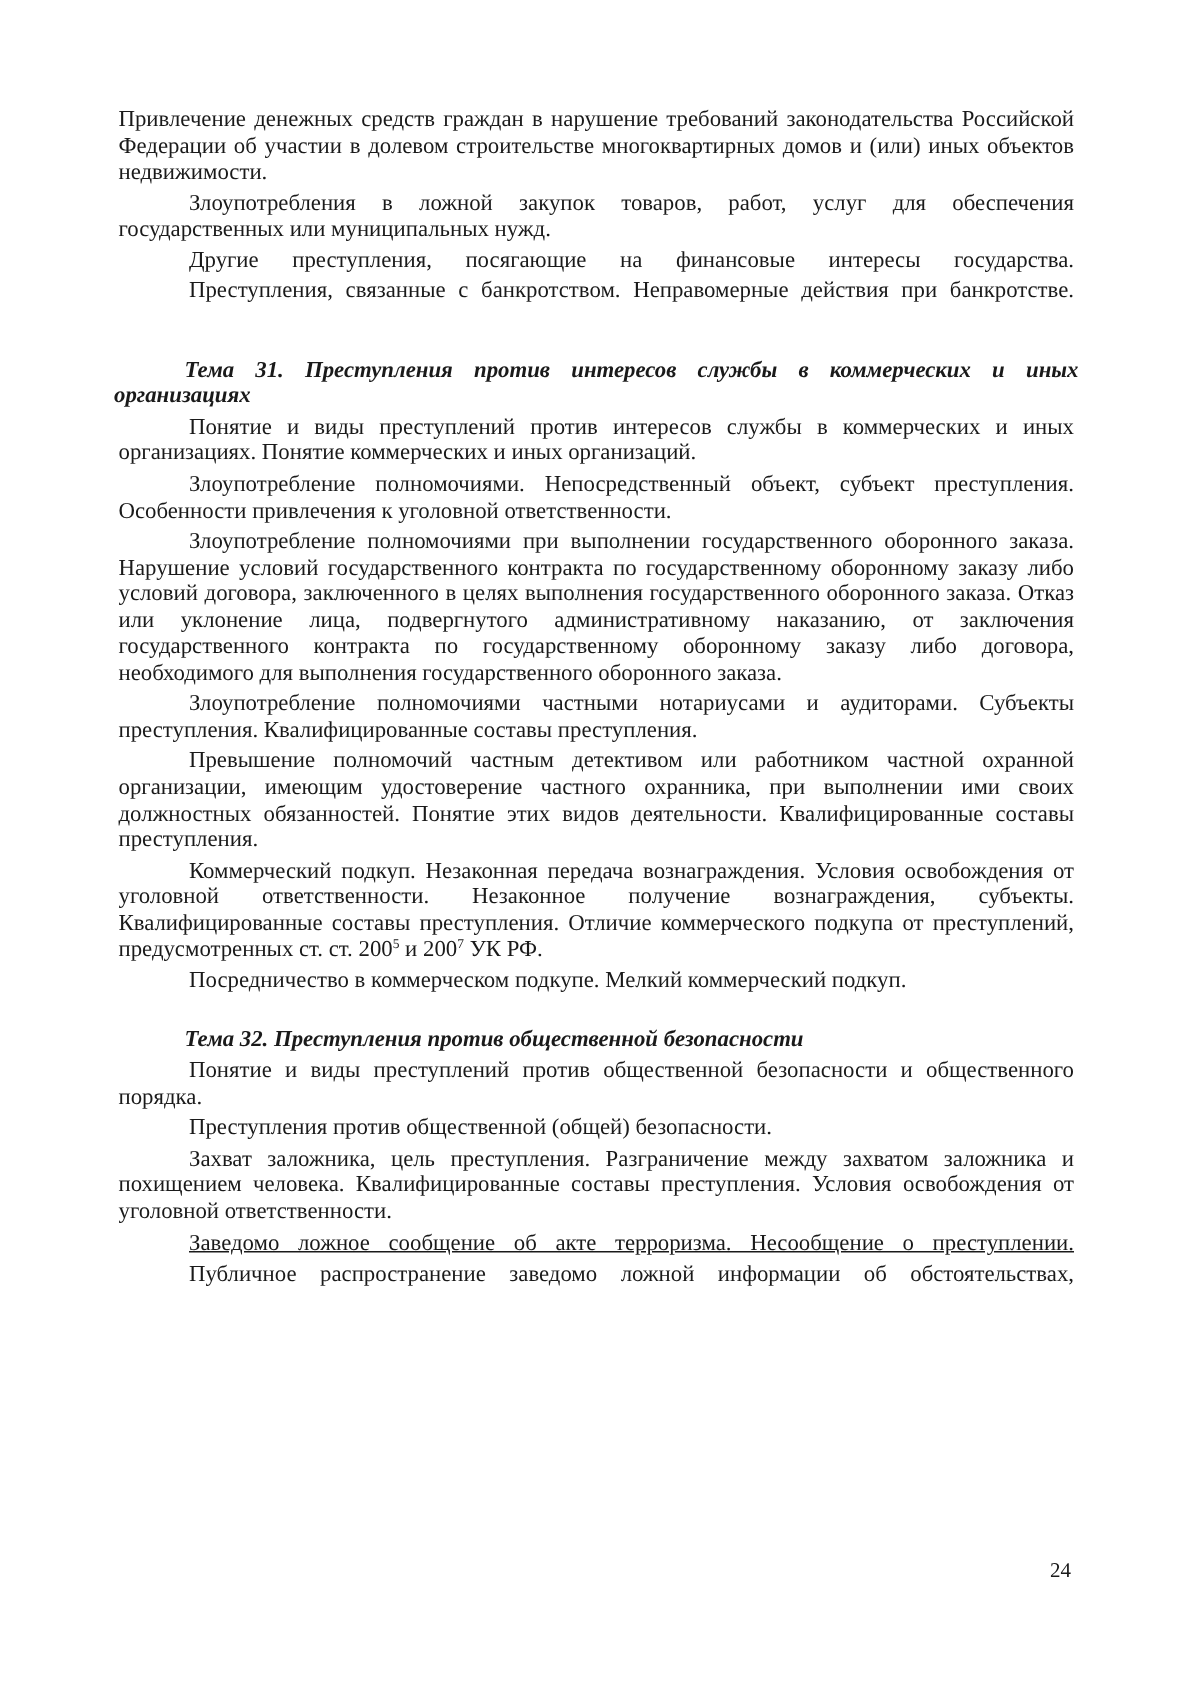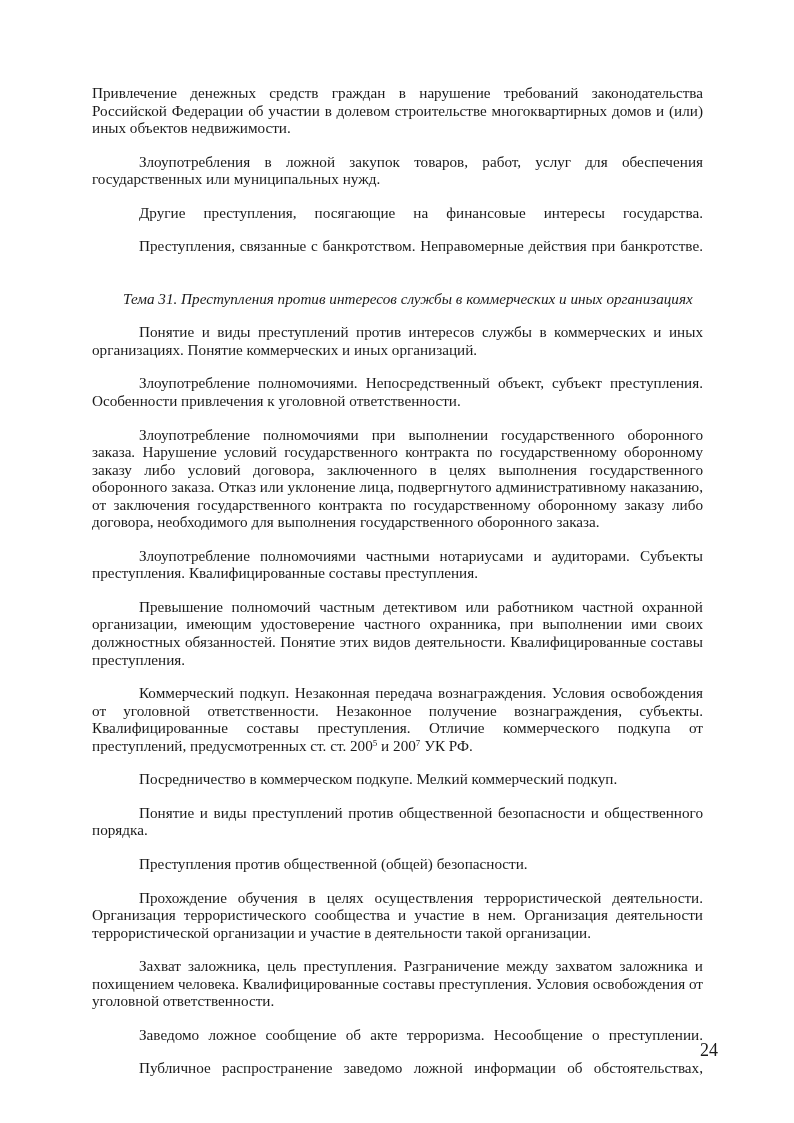--- a/index.html
+++ b/index.html
@@ -7,40 +7,40 @@
     .page {
       position: absolute;
       left: 76px;
       top: 68px;
       width: 643px;
       font-family: "Liberation Serif", serif;
       font-size: 15.2px;
       line-height: 17.55px;
       color: #1a1a1a;
     }
-    p { margin: 16px; text-align: justify; }
+    p { margin: 3px; text-align: justify; }
     p.indent { text-indent: 47px; }
     p.noindent { text-indent: 0; }
     .heading {
-      font-weight: normal;
+      font-weight: bold;
       font-style: italic;
       text-indent: 47px;
       text-align: justify;
       margin-top: 17.5px;
     }
     .gap-top { margin-top: 17.5px; }
     .gap-small { margin-top: 4px; }
     sup { font-size: 9px; line-height: 0; vertical-align: 5px; }
     .tail { padding-left: 47px; text-indent: 0; }
     .page-number {
       position: absolute;
       left: 700px;
       top: 1040px;
       font-family: "Liberation Serif", serif;
-      font-size: 18px;
+      font-size: 14px;
       color: #1a1a1a;
     }
   </style>
 </head>
 <body>
 
 <div class="page">
   <p class="noindent">Привлечение денежных средств граждан в нарушение требований законодательства Российской Федерации об участии в долевом строительстве многоквартирных домов и (или) иных объектов недвижимости.</p>
   <p class="indent">Злоупотребления в ложной закупок товаров, работ, услуг для обеспечения государственных или муниципальных нужд.</p>
   <p class="indent" style="text-align-last: justify;">Другие преступления, посягающие на финансовые интересы государства.</p>
@@ -48,21 +48,21 @@
 
   <div class="heading gap-top" style="margin-top:35px;">Тема 31. Преступления против интересов службы в коммерческих и иных организациях</div>
   <p class="indent">Понятие и виды преступлений против интересов службы в коммерческих и иных организациях. Понятие коммерческих и иных организаций.</p>
   <p class="indent">Злоупотребление полномочиями. Непосредственный объект, субъект преступления. Особенности привлечения к уголовной ответственности.</p>
   <p class="indent">Злоупотребление полномочиями при выполнении государственного оборонного заказа. Нарушение условий государственного контракта по государственному оборонному заказу либо условий договора, заключенного в целях выполнения государственного оборонного заказа. Отказ или уклонение лица, подвергнутого административному наказанию, от заключения государственного контракта по государственному оборонному заказу либо договора, необходимого для выполнения государственного оборонного заказа.</p>
   <p class="indent">Злоупотребление полномочиями частными нотариусами и аудиторами. Субъекты преступления. Квалифицированные составы преступления.</p>
   <p class="indent">Превышение полномочий частным детективом или работником частной охранной организации, имеющим удостоверение частного охранника, при выполнении ими своих должностных обязанностей. Понятие этих видов деятельности. Квалифицированные составы преступления.</p>
   <p class="indent"><span>Коммерческий подкуп. Незаконная передача вознаграждения. Условия освобождения от уголовной ответственности. Незаконное получение вознаграждения, субъекты. Квалифицированные составы преступления. Отличие коммерческого подкупа от преступлений, предусмотренных ст. ст. 200</span><sup>5</sup><span> и 200</span><sup>7</sup><span> УК РФ.</span></p>
   <p class="indent">Посредничество в коммерческом подкупе. Мелкий коммерческий подкуп.</p>
 
+  <div class="heading" style="margin-top:22px;">Тема 32. Преступления против общественной безопасности</div>
   <p class="indent">Понятие и виды преступлений против общественной безопасности и общественного порядка.</p>
   <p class="indent">Преступления против общественной (общей) безопасности.</p>
-  <p class="indent">Прохождение обучения в целях осуществления террористической деятельности. Организация террористического сообщества и участие в нем. Организация деятельности террористической организации и участие в деятельности такой организации.</p>
   <p class="indent">Захват заложника, цель преступления. Разграничение между захватом заложника и похищением человека. Квалифицированные составы преступления. Условия освобождения от уголовной ответственности.</p>
-  <p class="tail gap-small" style="text-align-last: justify;">Заведомо ложное сообщение об акте терроризма. Несообщение о преступлении.</p>
+  <p class="tail gap-small" style="text-align-last: justify; text-decoration: underline;">Заведомо ложное сообщение об акте терроризма. Несообщение о преступлении.</p>
   <p class="tail" style="text-align-last: justify;">Публичное распространение заведомо ложной информации об обстоятельствах,</p>
 </div>
 
 <div class="page-number">24</div>
 
 </body></html>

